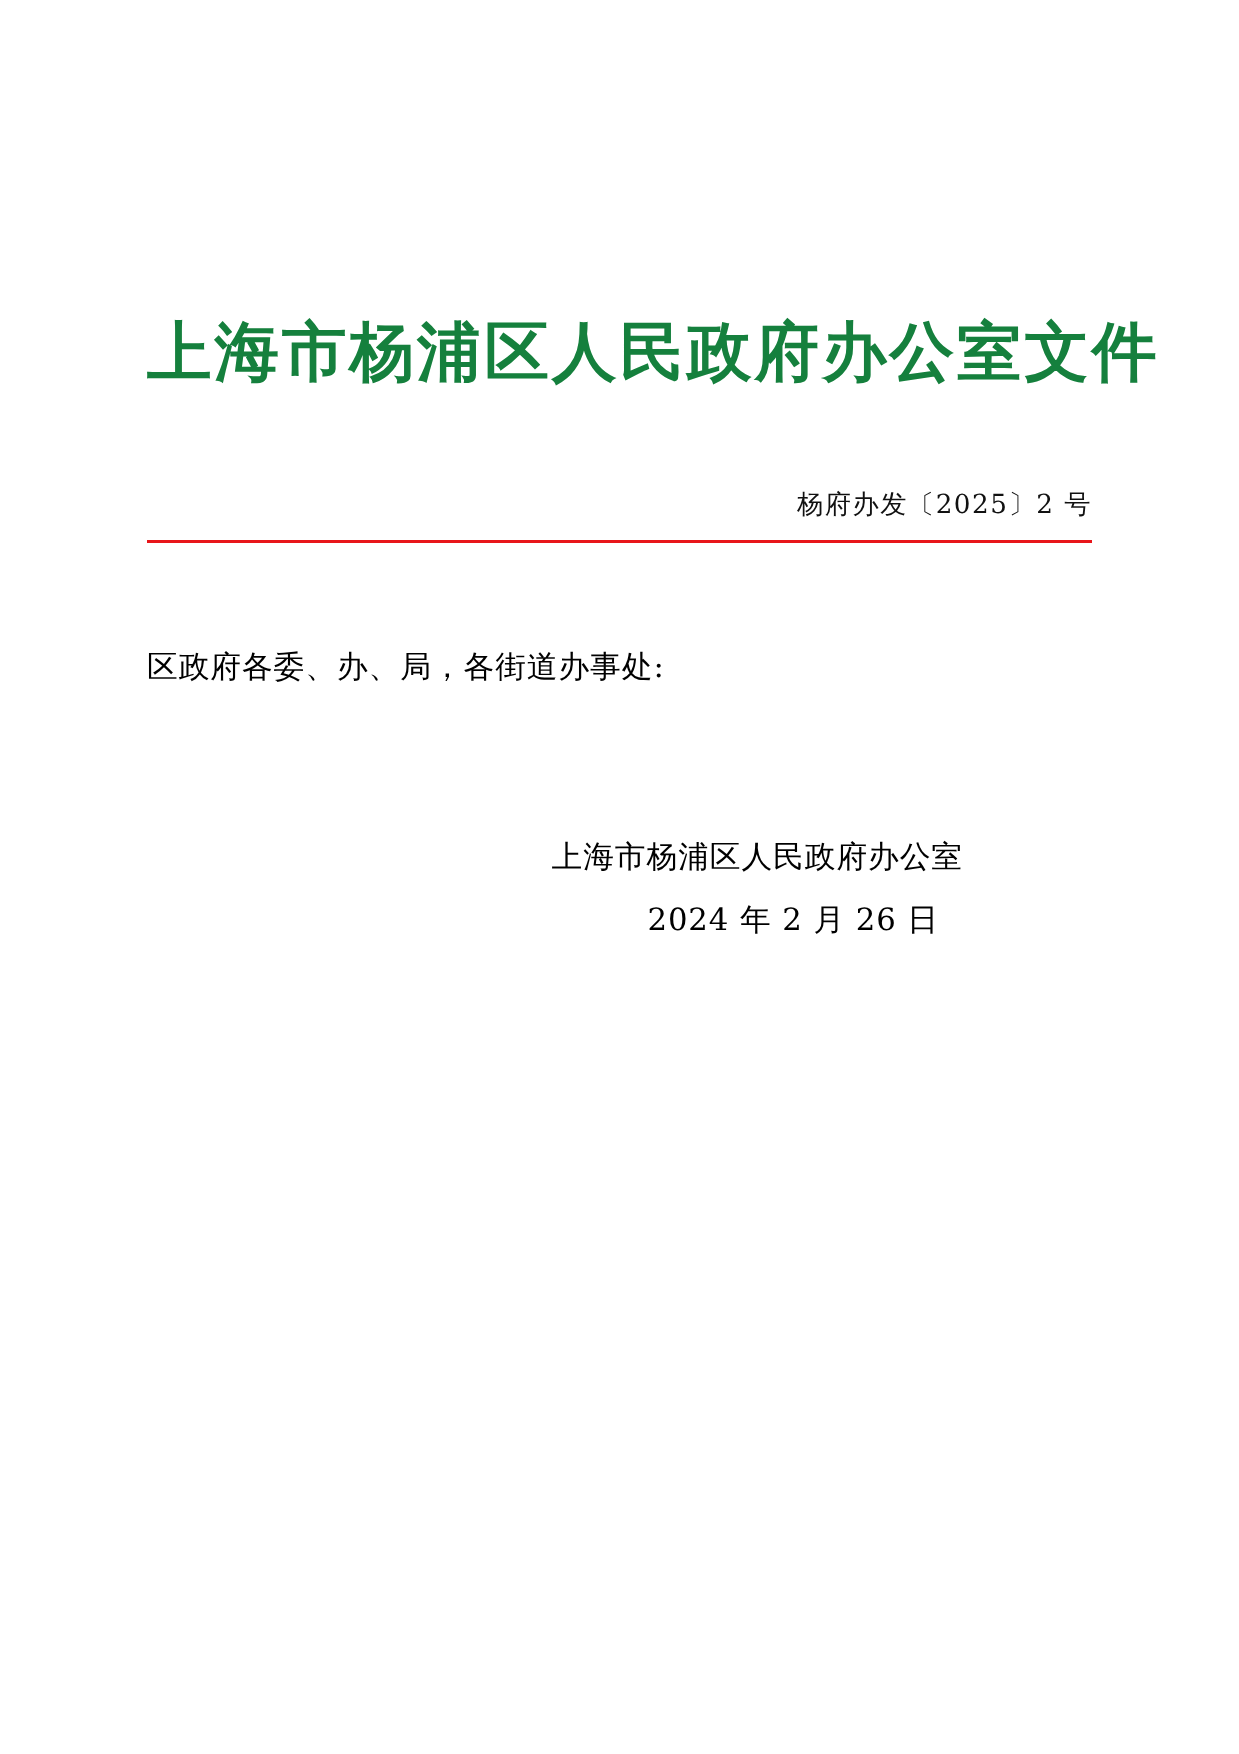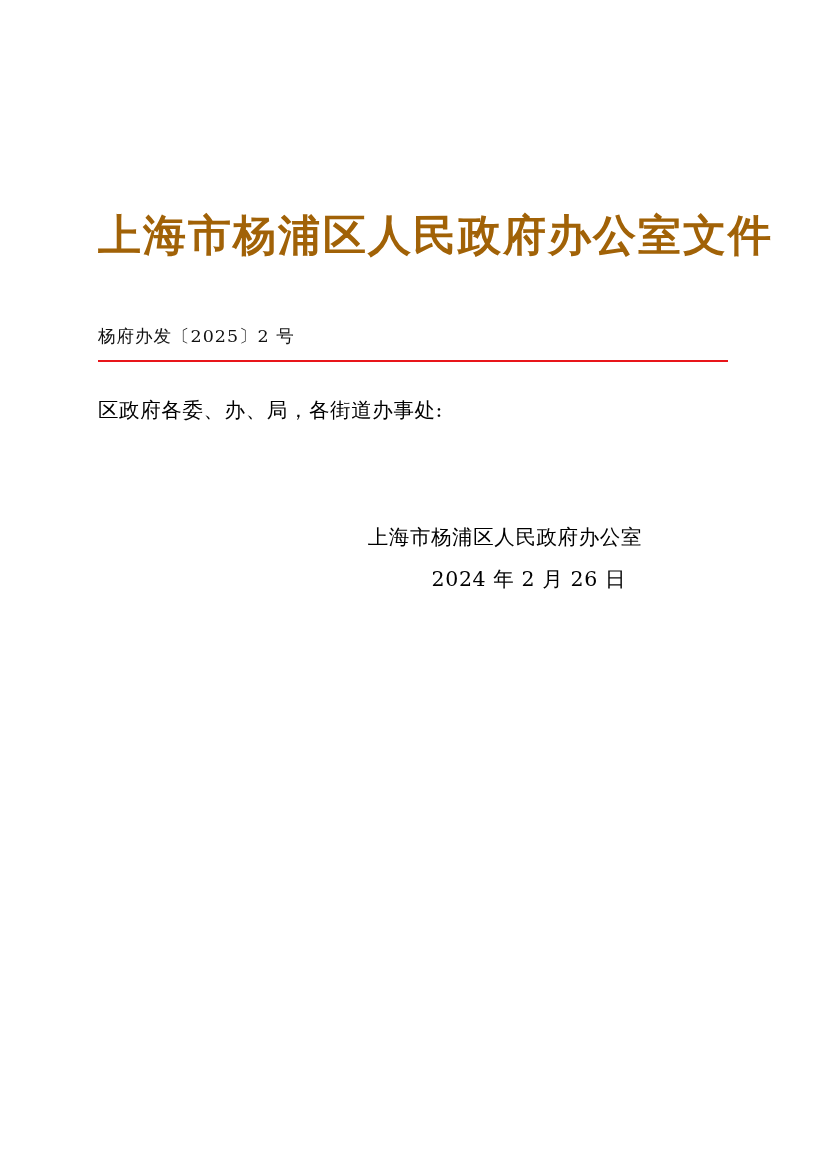--- a/index.html
+++ b/index.html
@@ -23,32 +23,32 @@
     box-sizing: border-box;
     padding: 0 98px;
   }
 
   
   .masthead {
     margin-top: 210px;
     text-align: center;
   }
   .masthead-title {
-    color: #a16207;
+    color: #15803d;
     font-family: "DejaVu Serif", "Liberation Serif", serif;
     font-weight: bold;
     font-size: 43px;
     letter-spacing: 2px;
     line-height: 1.2;
     white-space: nowrap;
   }
 
   .doc-number {
     margin-top: 62px;
-    text-align: left;
+    text-align: right;
     font-size: 17.5px;
     font-family: "DejaVu Serif", "Liberation Serif", serif;
     letter-spacing: 1px;
     color: #111;
   }
 
   .red-rule {
     margin-top: 12px;
     height: 2.4px;
     background: #e8151a;
@@ -61,21 +61,21 @@
     text-align: center;
     font-weight: bold;
     font-size: 25.5px;
     line-height: 1.65;
     letter-spacing: 0.5px;
   }
   .doc-title .line { display: block; white-space: nowrap; }
 
   
   .body-block {
-    margin-top: 30px;
+    margin-top: 64px;
     font-size: 20.5px;
     line-height: 1.78;
     letter-spacing: 0.6px;
   }
   .body-block p {
     margin: 0;
     text-align: justify;
   }
   .indent2 { text-indent: 2em; }
 

